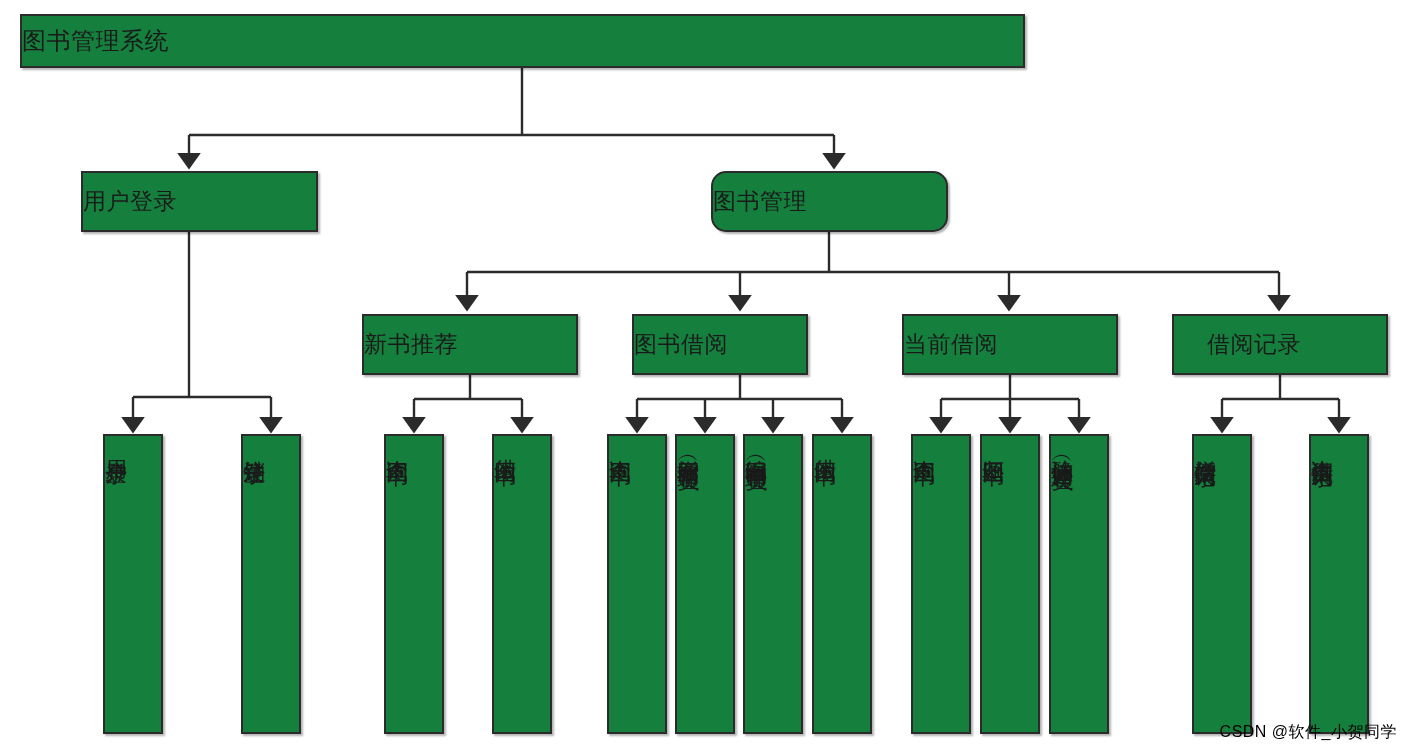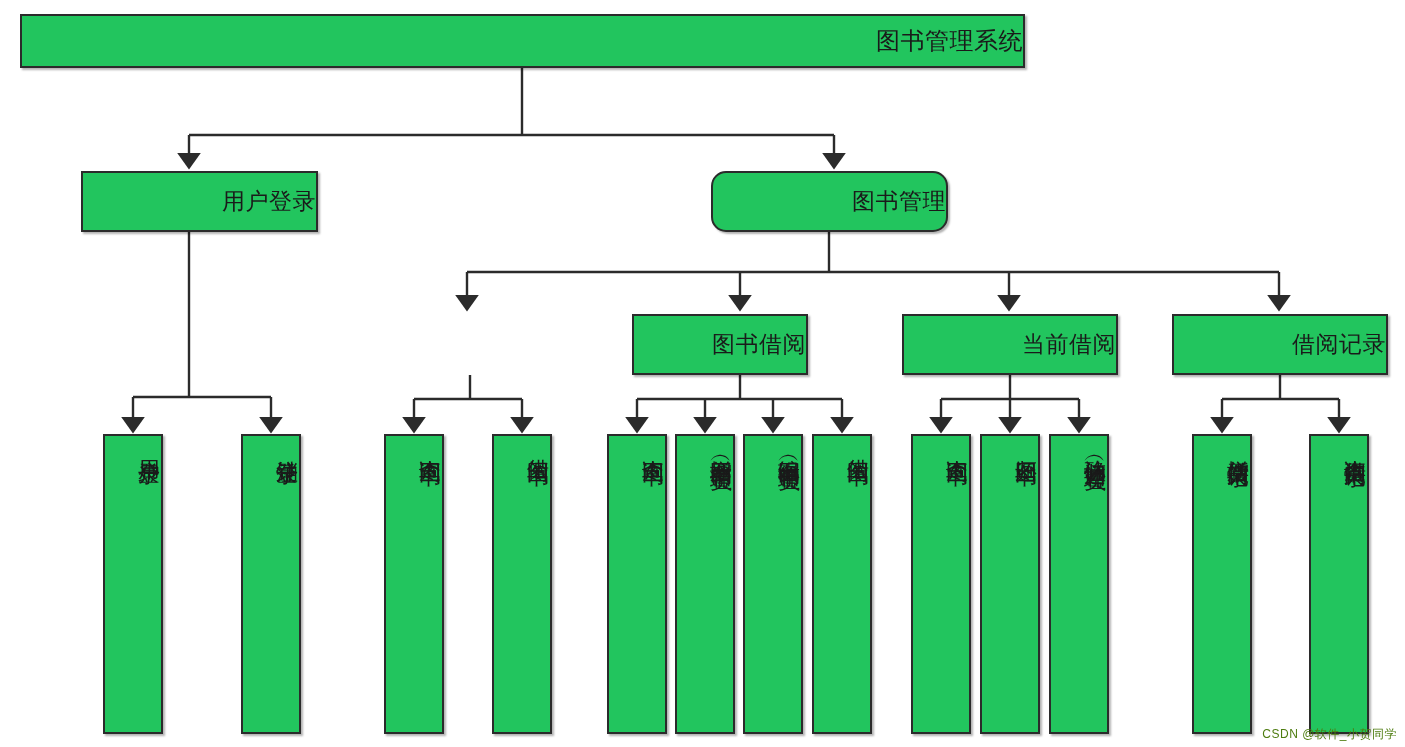--- a/index.html
+++ b/index.html
@@ -22,26 +22,26 @@
     position: absolute;
     left: 0;
     top: 0;
     width: 1405px;
     height: 747px;
     pointer-events: none;
   }
   .node {
     position: absolute;
     box-sizing: border-box;
-    background: #22c55e;
+    background: #15803d;
     border: 2px solid #2b2b2b;
     box-shadow: 2px 2px 2px rgba(0,0,0,0.30);
     display: flex;
     align-items: center;
-    justify-content: flex-end;
+    justify-content: flex-start;
     color: #1a1a1a;
     z-index: 2;
   }
   .node .label {
     display: block;
     text-align: center;
     line-height: 1.18;
     white-space: nowrap;
   }
   
@@ -62,22 +62,22 @@
     text-orientation: upright;
     font-size: 22px;
     line-height: 1.06;
     letter-spacing: 1.5px;
     white-space: nowrap;
   }
   .watermark {
     position: absolute;
     right: 8px;
     bottom: 4px;
-    font-size: 12px;
-    color: #4d7c0f;
+    font-size: 16px;
+    color: #000000;
     letter-spacing: 0.5px;
     z-index: 5;
     user-select: none;
   }
 </style>
 </head>
 <body>
 
 <div id="canvas">
 
@@ -135,20 +135,23 @@
     <span class="label">图书管理系统</span>
   </div>
 
   <div class="node h" style="left:81px; top:171px; width:237px; height:61px;">
     <span class="label">用户登录</span>
   </div>
   <div class="node h" style="left:711px; top:171px; width:237px; height:61px;border-radius:15px;">
     <span class="label">图书管理</span>
   </div>
 
+  <div class="node h" style="left:362px; top:314px; width:216px; height:61px;">
+    <span class="label">新书推荐</span>
+  </div>
   <div class="node h" style="left:632px; top:314px; width:176px; height:61px;">
     <span class="label">图书借阅</span>
   </div>
   <div class="node h" style="left:902px; top:314px; width:216px; height:61px;">
     <span class="label">当前借阅</span>
   </div>
   <div class="node h" style="left:1172px; top:314px; width:216px; height:61px;padding-left:33px;">
     <span class="label">借阅记录</span>
   </div>
 

